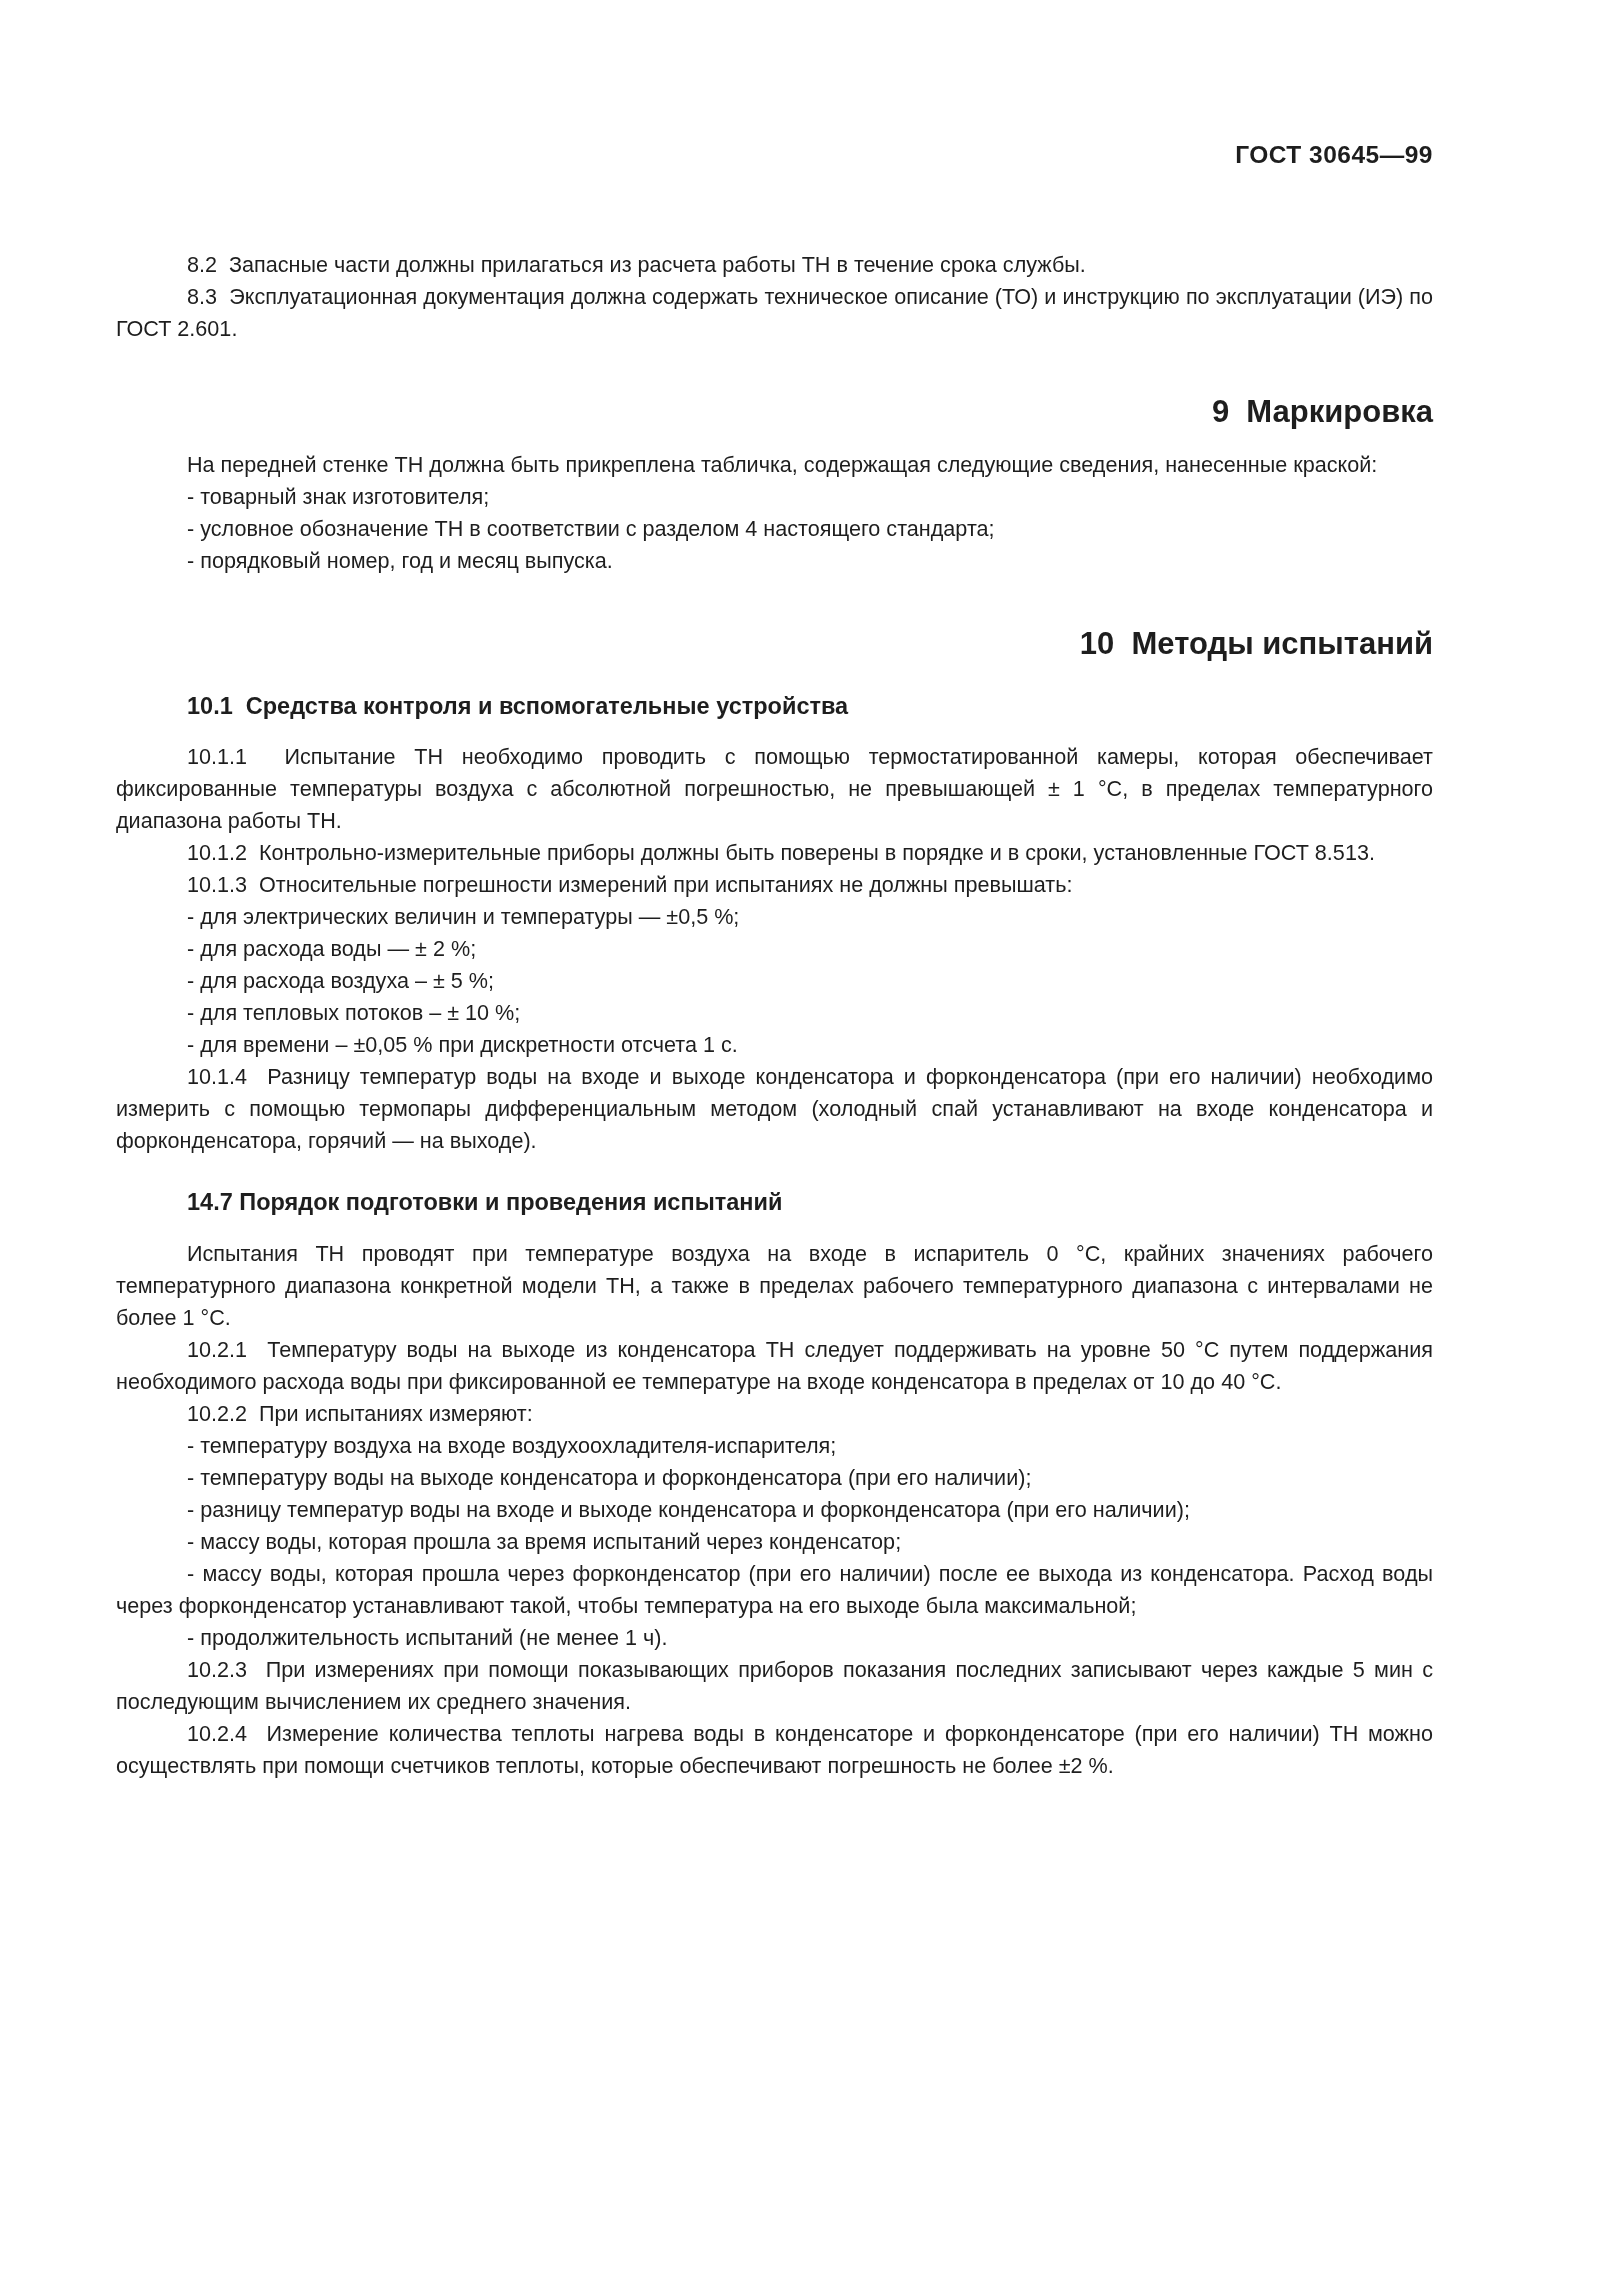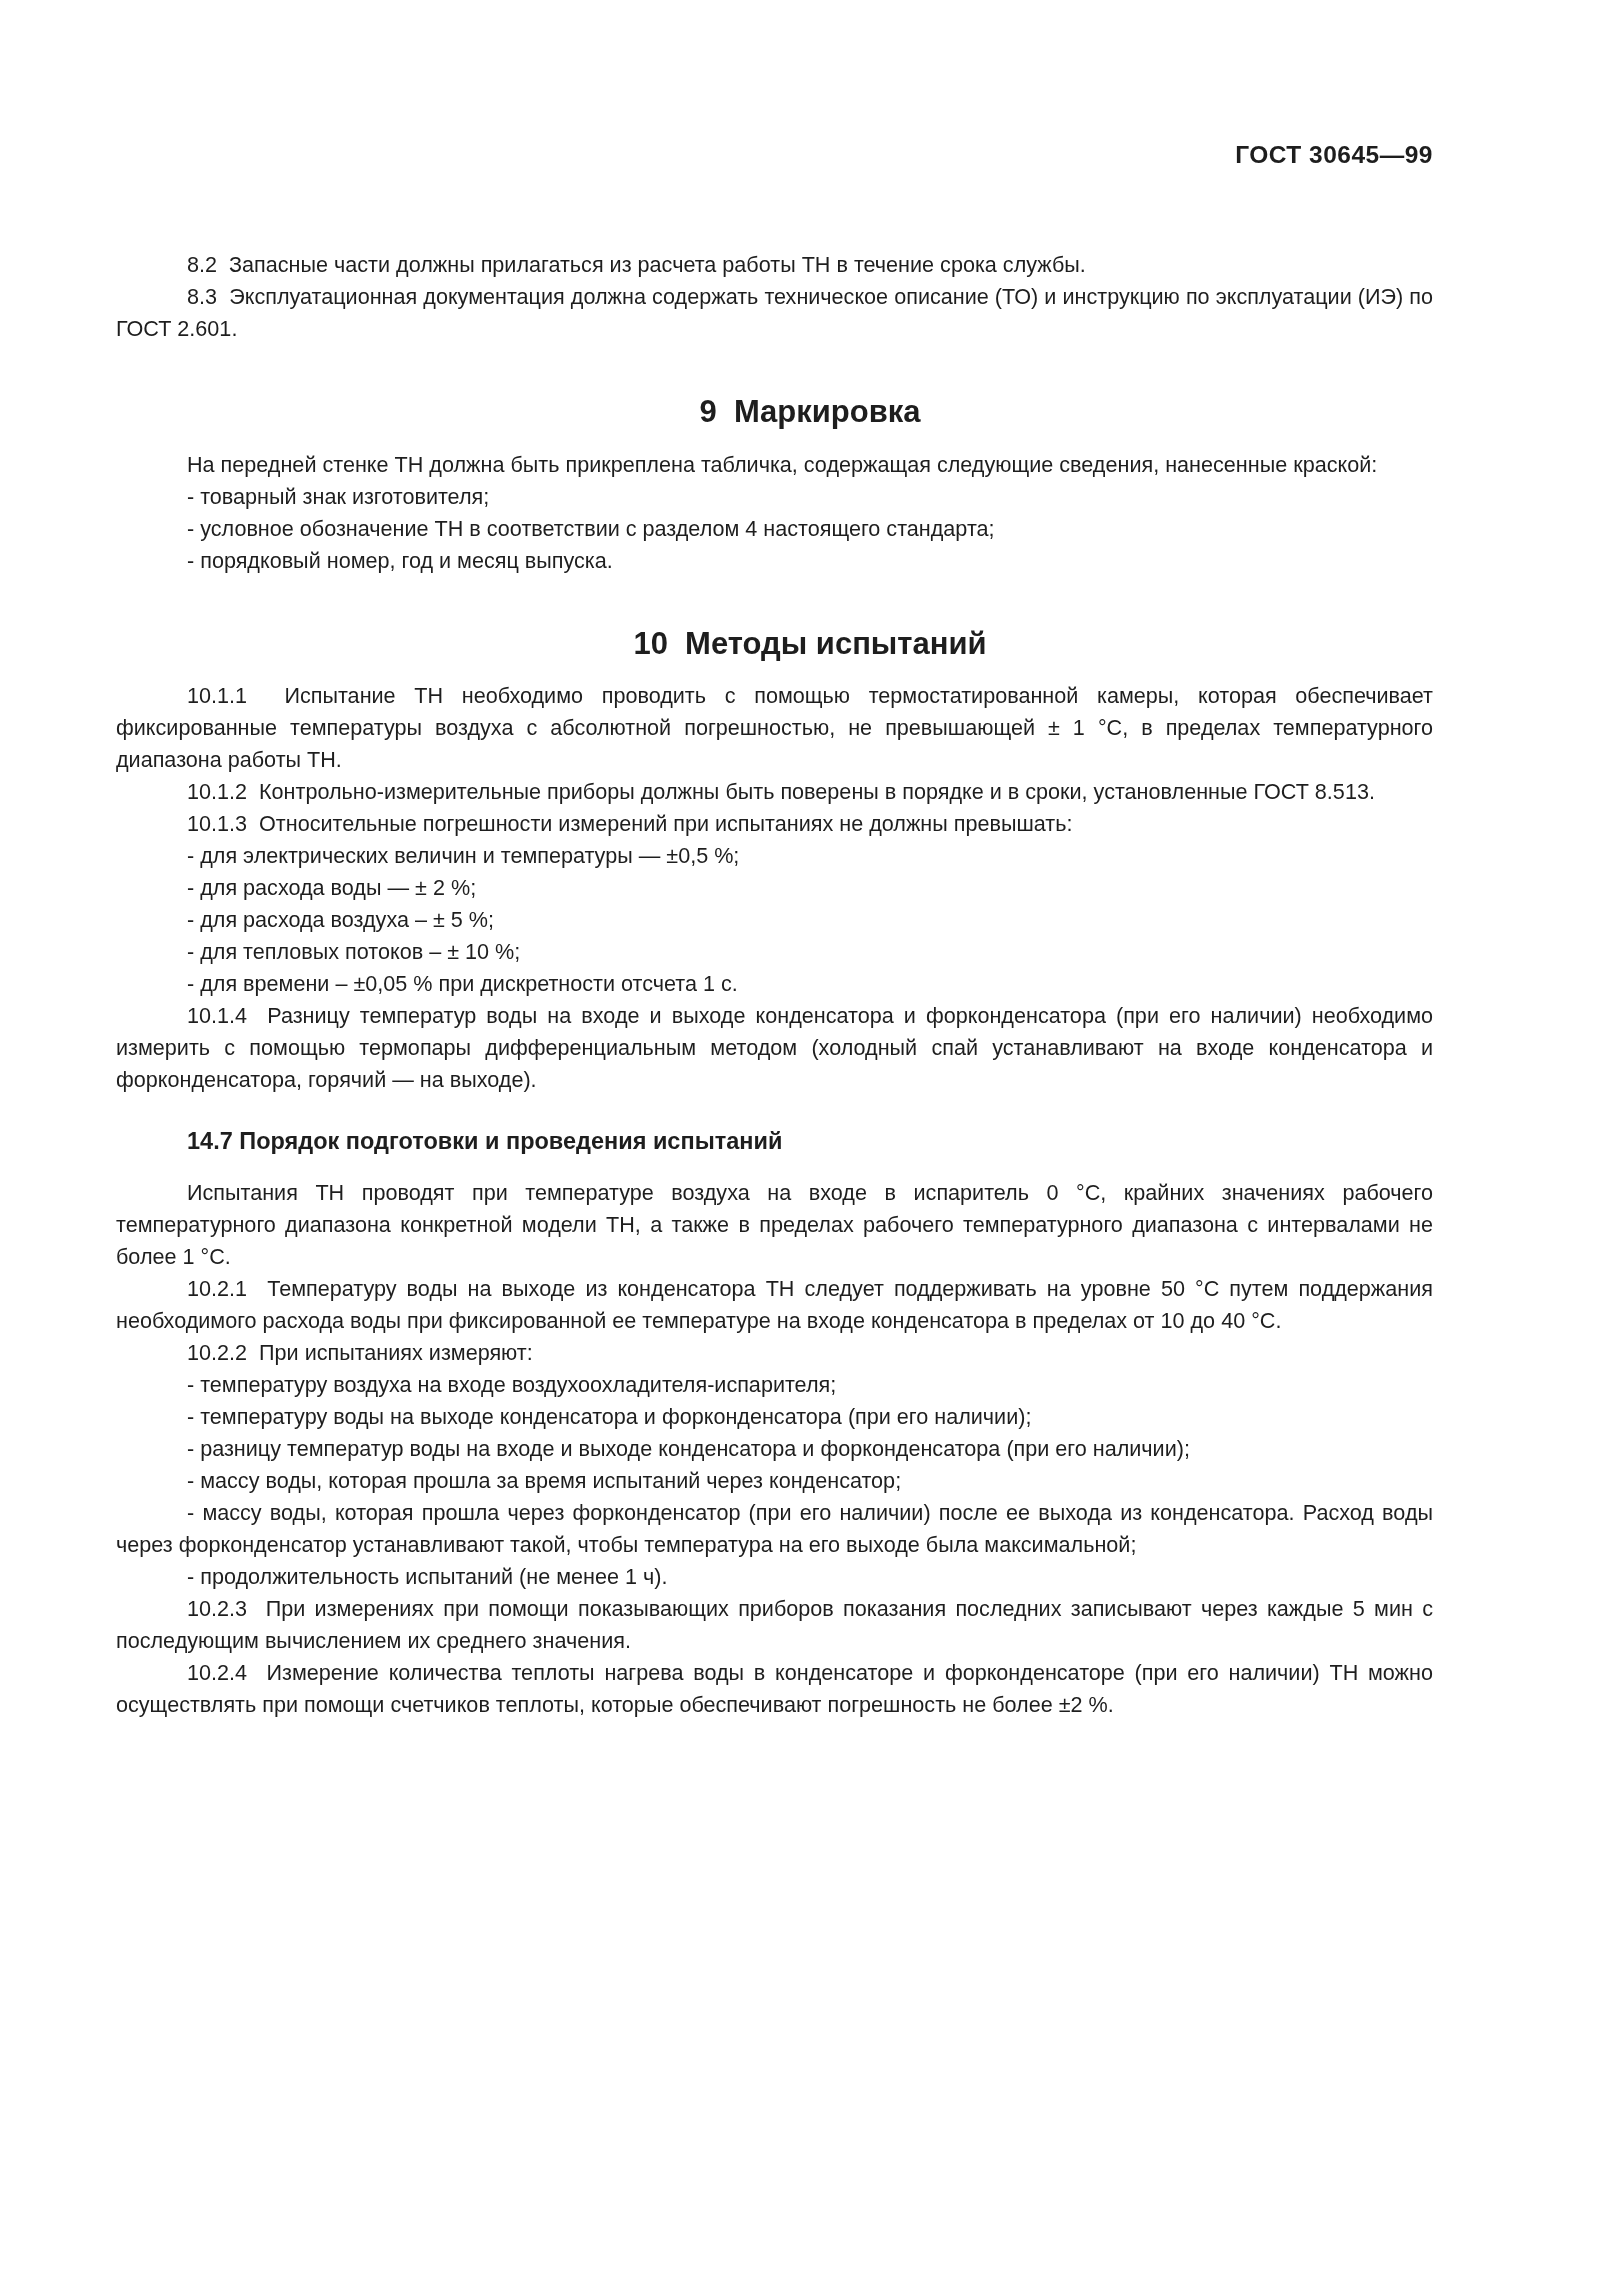--- a/index.html
+++ b/index.html
@@ -41,21 +41,21 @@
   .blk.p, .blk.li {
     text-indent: 71px;
     text-align: justify;
     text-align-last: left;
   }
   .blk.h1 {
     font-size: 31px;
     line-height: 35px;
     font-weight: bold;
     text-indent: 71px;
-    text-align: center;
+    text-align: right;
     margin: 49px 0 19.6px 0;
   }
   .blk.h2 {
     font-size: 23.5px;
     line-height: 32px;
     font-weight: bold;
     text-indent: 71px;
     text-align: left;
     margin: 29px 0 19.6px 0;
   }
@@ -78,20 +78,21 @@
 
   <div class="doc-content">
       <div class="blk p">8.2&nbsp; Запасные части должны прилагаться из расчета работы ТН в течение срока службы.</div>
       <div class="blk p">8.3&nbsp; Эксплуатационная документация должна содержать техническое описание (ТО) и инструкцию по эксплуатации (ИЭ) по ГОСТ 2.601.</div>
       <div class="blk h1">9&nbsp; Маркировка</div>
       <div class="blk p">На передней стенке ТН должна быть прикреплена табличка, содержащая следующие сведения, нанесенные краской:</div>
       <div class="blk li">- товарный знак изготовителя;</div>
       <div class="blk li">- условное обозначение ТН в соответствии с разделом 4 настоящего стандарта;</div>
       <div class="blk li">- порядковый номер, год и месяц выпуска.</div>
       <div class="blk h1">10&nbsp; Методы испытаний</div>
+      <div class="blk h2">10.1&nbsp; Средства контроля и вспомогательные устройства</div>
       <div class="blk p">10.1.1&nbsp; Испытание ТН необходимо проводить с помощью термостатированной камеры, которая обеспечивает фиксированные температуры воздуха с абсолютной погрешностью, не превышающей ±&nbsp;1&nbsp;°С, в пределах температурного диапазона работы ТН.</div>
       <div class="blk p">10.1.2&nbsp; Контрольно-измерительные приборы должны быть поверены в порядке и в сроки, установленные ГОСТ 8.513.</div>
       <div class="blk p">10.1.3&nbsp; Относительные погрешности измерений при испытаниях не должны превышать:</div>
       <div class="blk li">- для электрических величин и температуры — ±0,5 %;</div>
       <div class="blk li">- для расхода воды — ± 2 %;</div>
       <div class="blk li">- для расхода воздуха – ± 5 %;</div>
       <div class="blk li">- для тепловых потоков – ± 10 %;</div>
       <div class="blk li">- для времени – ±0,05 % при дискретности отсчета 1 с.</div>
       <div class="blk p">10.1.4&nbsp; Разницу температур воды на входе и выходе конденсатора и форконденсатора (при его наличии) необходимо измерить с помощью термопары дифференциальным методом (холодный спай устанавливают на входе конденсатора и форконденсатора, горячий — на выходе).</div>
       <div class="blk h2">14.7 Порядок подготовки и проведения испытаний</div>

